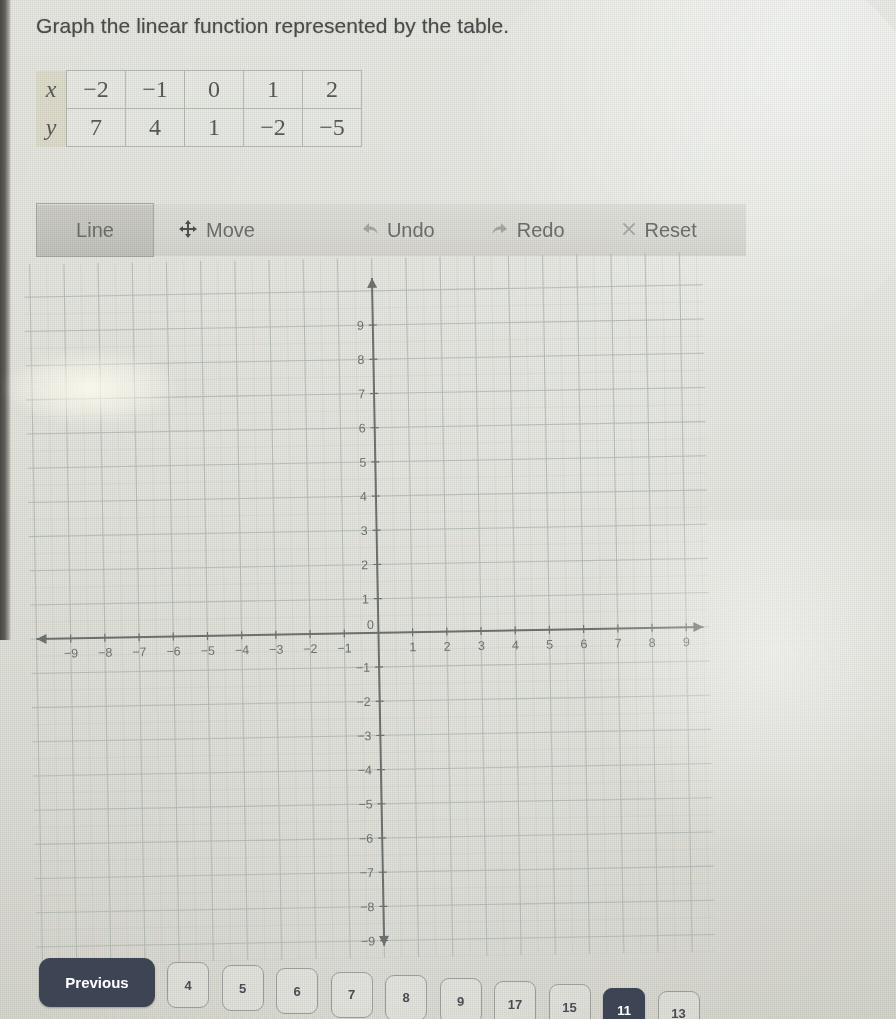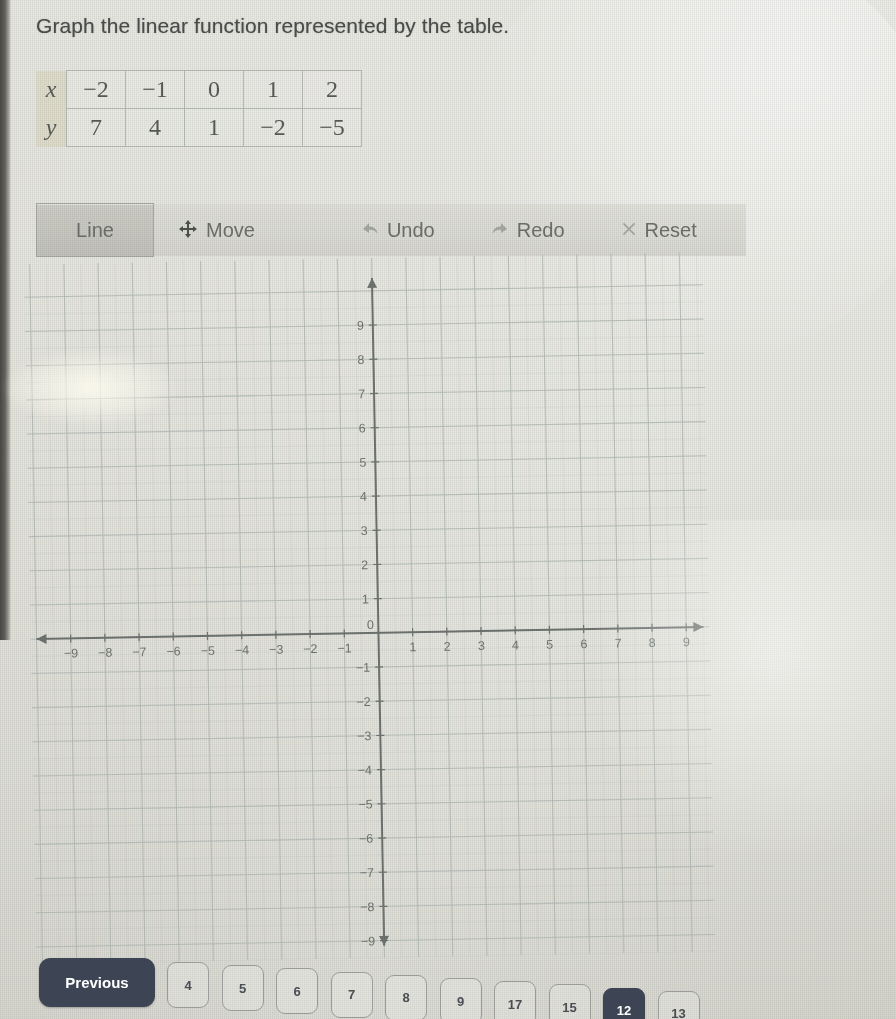--- a/index.html
+++ b/index.html
@@ -433,20 +433,20 @@
       <div class="pg" style="left: 414.5px; top: 20px;">
         <span>9</span>
       </div>
       <div class="pg" style="left: 469px; top: 23.2px;">
         <span>17</span>
       </div>
       <div class="pg" style="left: 523.5px; top: 26.4px;">
         <span>15</span>
       </div>
       <div class="pg dark" style="left: 578px; top: 29.6px;">
-        <span>12</span>
+        <span>11</span>
       </div>
       <div class="pg" style="left: 632.5px; top: 32.8px;">
         <span>13</span>
       </div>
     </div>
 
 </div>
 
 </body></html>

